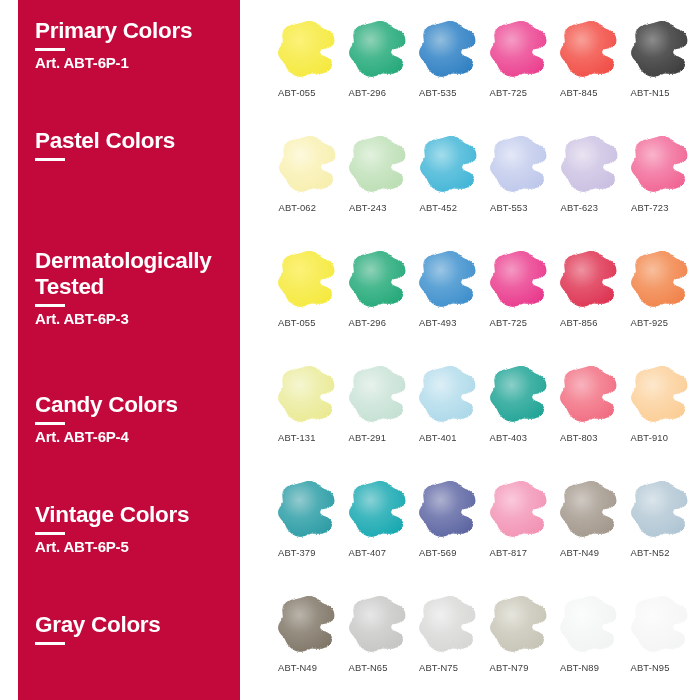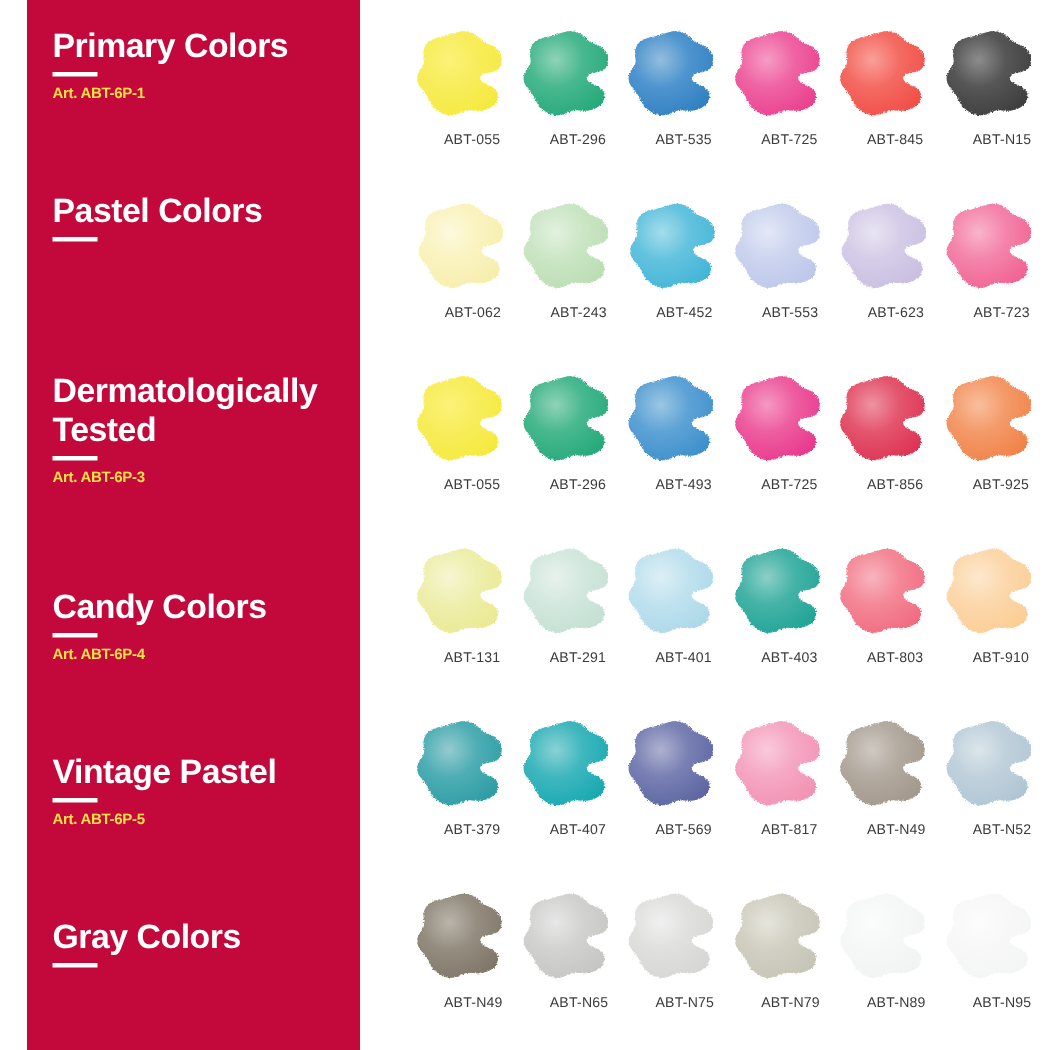--- a/index.html
+++ b/index.html
@@ -54,24 +54,24 @@
   .section-rule {
     width: 30px;
     height: 2.5px;
     background: #ffffff;
     margin: 3px 0 3px 0;
   }
 
   .section-art {
     font-family: "Liberation Sans", sans-serif;
     font-weight: bold;
-    font-size: 10px;
+    font-size: 15px;
     line-height: 18px;
     letter-spacing: -0.2px;
-    color: #fde047;
+    color: #ffffff;
     margin: 0;
   }
 
   
   #swatch-area {
     position: absolute;
     left: 276px;
     top: 0;
     width: 424px;
     height: 700px;
@@ -107,21 +107,21 @@
     width: 62px;
     height: 62px;
   }
 
   .swatch-label {
     font-family: "Liberation Sans", sans-serif;
     font-size: 9.4px;
     color: #3b3b3b;
     letter-spacing: 0.15px;
     margin-top: 7px;
-    margin-left: 20px;
+    margin-left: 2px;
     white-space: nowrap;
   }
 </style>
 </head>
 <body>
 
 <div id="page">
 
   <div id="left-panel">
 
@@ -143,21 +143,21 @@
       <div class="section-art">Art. ABT-6P-3</div>
     </div>
 
     <div class="section-block" style="top:392px;">
       <div class="section-title">Candy Colors</div>
       <div class="section-rule"></div>
       <div class="section-art">Art. ABT-6P-4</div>
     </div>
 
     <div class="section-block" style="top:502px;">
-      <div class="section-title">Vintage Pastel</div>
+      <div class="section-title">Vintage Colors</div>
       <div class="section-rule"></div>
       <div class="section-art">Art. ABT-6P-5</div>
     </div>
 
     <div class="section-block" style="top:612px;">
       <div class="section-title">Gray Colors</div>
       <div class="section-rule"></div>
     </div>
 
   </div>

